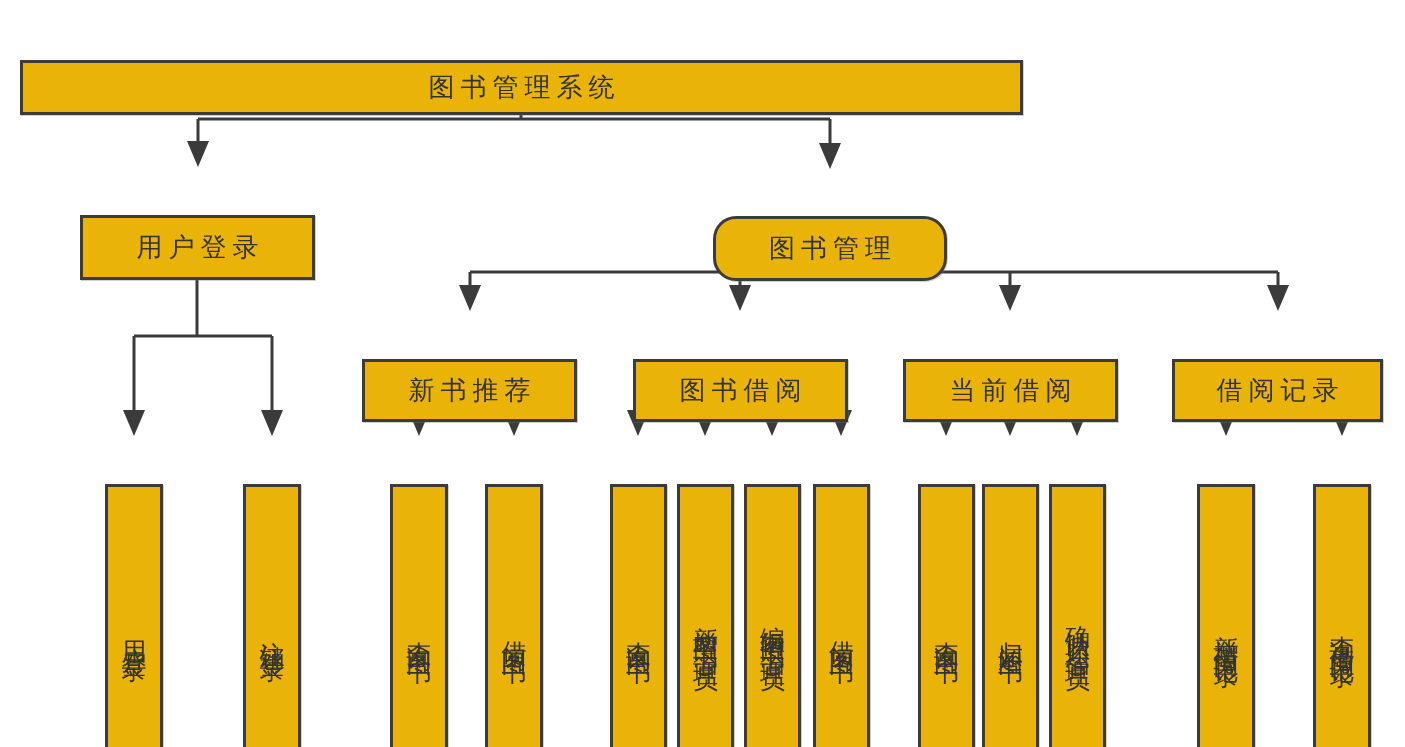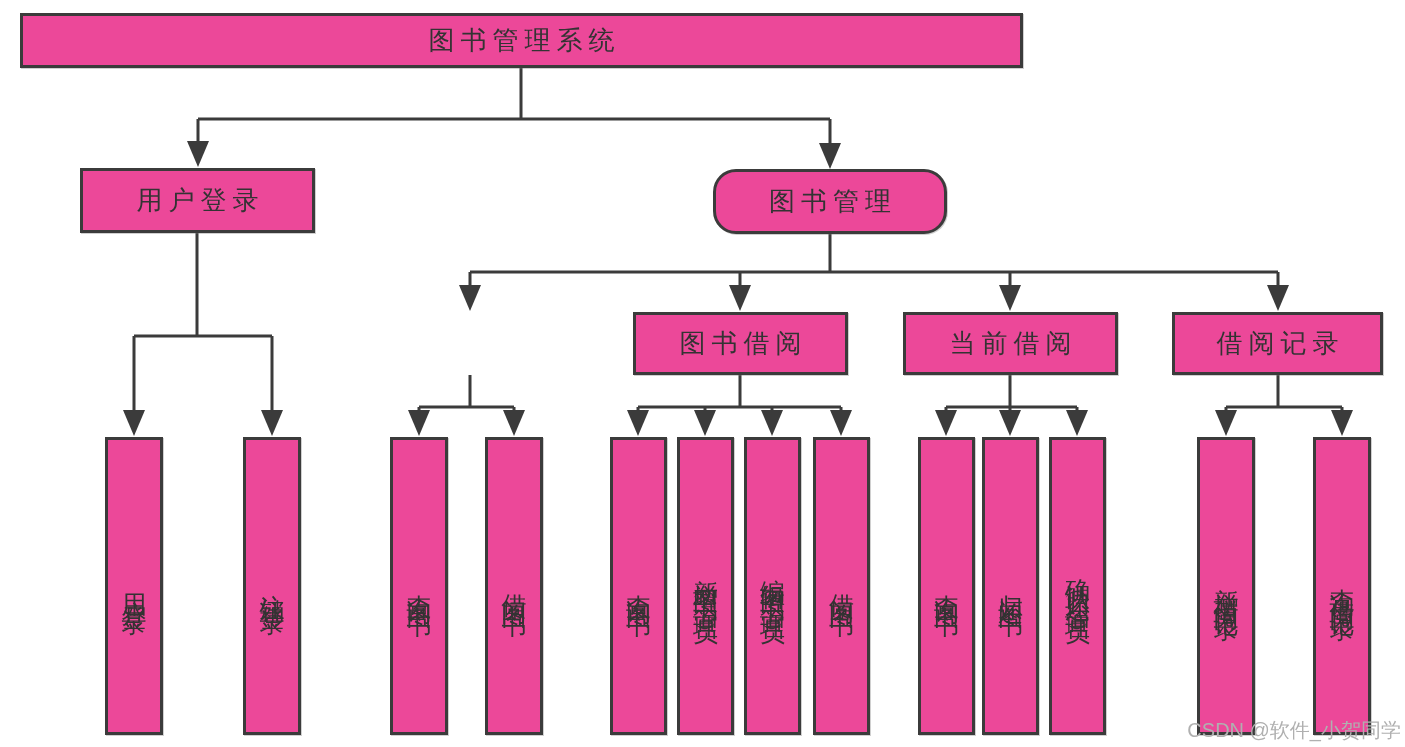--- a/index.html
+++ b/index.html
@@ -16,25 +16,26 @@
     font-family:"Liberation Sans", sans-serif;
     overflow:hidden;
   }
   .connectors{position:absolute;left:0;top:0;z-index:1;}
   .connectors path{stroke:var(--line);stroke-width:3;fill:none;}
   .connectors polygon{fill:var(--line);stroke:none;}
   .box{
     position:absolute;
     box-sizing:border-box;
     border:3px solid var(--line);
-    background:#ec4899;
+    background:#eab308;
     color:var(--text);
     display:flex;align-items:center;justify-content:center;
     z-index:2;
     box-shadow:1px 1px 0 rgba(120,120,120,0.35);
+    margin-top:47px;
   }
   .hbox{font-size:26px;letter-spacing:6px;text-indent:6px;white-space:nowrap;}
   .vbox{
     writing-mode:vertical-rl;
     text-orientation:mixed;
     font-size:25px;
     letter-spacing:6px;
     line-height:1;
     text-align:center;
   }
@@ -89,20 +90,21 @@
     <path d="M1278 375 V407 M1226 407 H1342 M1226 407 V416 M1342 407 V416"></path>
     <use href="#ah" transform="translate(1226,436)"></use>
     <use href="#ah" transform="translate(1342,436)"></use>
   </svg>
 
   <div class="box hbox" style="left:20px;top:13px;width:1003px;height:55px;">图书管理系统</div>
 
   <div class="box hbox" style="left:80px;top:168px;width:235px;height:65px;">用户登录</div>
   <div class="box hbox" style="left:713px;top:169px;width:234px;height:65px;border-radius:23px;">图书管理</div>
 
+  <div class="box hbox" style="left:362px;top:312px;width:215px;height:63px;">新书推荐</div>
   <div class="box hbox" style="left:633px;top:312px;width:215px;height:63px;">图书借阅</div>
   <div class="box hbox" style="left:903px;top:312px;width:215px;height:63px;">当前借阅</div>
   <div class="box hbox" style="left:1172px;top:312px;width:211px;height:63px;text-align:right;">借阅记录</div>
 
   <div class="box vbox" style="left:105px;top:437px;width:58px;height:298px;">用户登录</div>
   <div class="box vbox" style="left:243px;top:437px;width:58px;height:298px;">注销登录</div>
 
   <div class="box vbox" style="left:390px;top:437px;width:58px;height:298px;">查询图书</div>
   <div class="box vbox" style="left:485px;top:437px;width:58px;height:298px;">借阅图书</div>
 
@@ -111,14 +113,13 @@
   <div class="box vbox" style="left:744px;top:437px;width:57px;height:298px;">编辑图书（管理员）</div>
   <div class="box vbox" style="left:813px;top:437px;width:57px;height:298px;">借阅图书</div>
 
   <div class="box vbox" style="left:918px;top:437px;width:57px;height:298px;">查询图书</div>
   <div class="box vbox" style="left:982px;top:437px;width:57px;height:298px;">归还图书</div>
   <div class="box vbox" style="left:1049px;top:437px;width:57px;height:298px;">确认归还（管理员）</div>
 
   <div class="box vbox" style="left:1197px;top:437px;width:58px;height:298px;">新增借阅记录</div>
   <div class="box vbox" style="left:1313px;top:437px;width:58px;height:298px;">查询借阅记录</div>
 
-  <div class="watermark">CSDN @软件_小贺同学</div>
 </div>
 
 </body></html>

